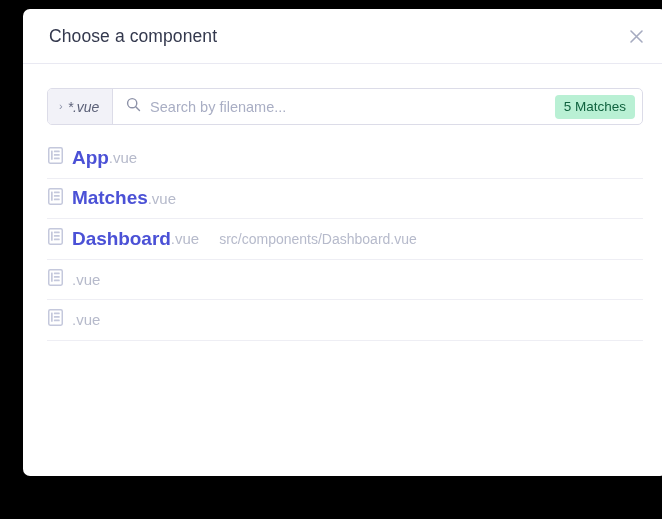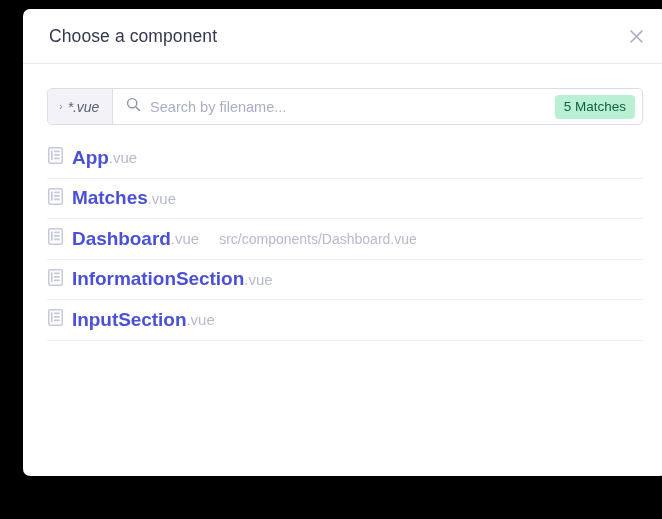--- a/index.html
+++ b/index.html
@@ -259,35 +259,33 @@
       <li class="result-row">
         <span class="file-icon">
           <svg width="15" height="17" viewBox="0 0 15 17" aria-hidden="true">
             <rect x="0.75" y="0.75" width="13.5" height="15.5" rx="1.4" fill="#ffffff" stroke="#c4c8dc" stroke-width="1.5"></rect>
             <rect x="3" y="3.6" width="1.7" height="9.2" rx="0.5" fill="#c4c8dc"></rect>
             <rect x="5.9" y="3.6" width="5.8" height="1.6" rx="0.5" fill="#c4c8dc"></rect>
             <rect x="5.9" y="7.1" width="5.8" height="1.6" rx="0.5" fill="#c4c8dc"></rect>
             <rect x="5.9" y="10.6" width="5.8" height="1.6" rx="0.5" fill="#c4c8dc"></rect>
           </svg>
         </span>
-        <span class="file-name">InformationSection</span>
-        <span class="file-ext">.vue</span>
-        <span class="file-path"></span>
-      </li>
-
-      <li class="result-row">
-        <span class="file-icon">
-          <svg width="15" height="17" viewBox="0 0 15 17" aria-hidden="true">
-            <rect x="0.75" y="0.75" width="13.5" height="15.5" rx="1.4" fill="#ffffff" stroke="#c4c8dc" stroke-width="1.5"></rect>
-            <rect x="3" y="3.6" width="1.7" height="9.2" rx="0.5" fill="#c4c8dc"></rect>
-            <rect x="5.9" y="3.6" width="5.8" height="1.6" rx="0.5" fill="#c4c8dc"></rect>
-            <rect x="5.9" y="7.1" width="5.8" height="1.6" rx="0.5" fill="#c4c8dc"></rect>
-            <rect x="5.9" y="10.6" width="5.8" height="1.6" rx="0.5" fill="#c4c8dc"></rect>
-          </svg>
-        </span>
-        <span class="file-name">InputSection</span>
+        <span class="file-ext">.vue</span>
+        <span class="file-path"></span>
+      </li>
+
+      <li class="result-row">
+        <span class="file-icon">
+          <svg width="15" height="17" viewBox="0 0 15 17" aria-hidden="true">
+            <rect x="0.75" y="0.75" width="13.5" height="15.5" rx="1.4" fill="#ffffff" stroke="#c4c8dc" stroke-width="1.5"></rect>
+            <rect x="3" y="3.6" width="1.7" height="9.2" rx="0.5" fill="#c4c8dc"></rect>
+            <rect x="5.9" y="3.6" width="5.8" height="1.6" rx="0.5" fill="#c4c8dc"></rect>
+            <rect x="5.9" y="7.1" width="5.8" height="1.6" rx="0.5" fill="#c4c8dc"></rect>
+            <rect x="5.9" y="10.6" width="5.8" height="1.6" rx="0.5" fill="#c4c8dc"></rect>
+          </svg>
+        </span>
         <span class="file-ext">.vue</span>
         <span class="file-path"></span>
       </li>
 
     </ul>
   </div>
 </div>
 
 </body></html>

